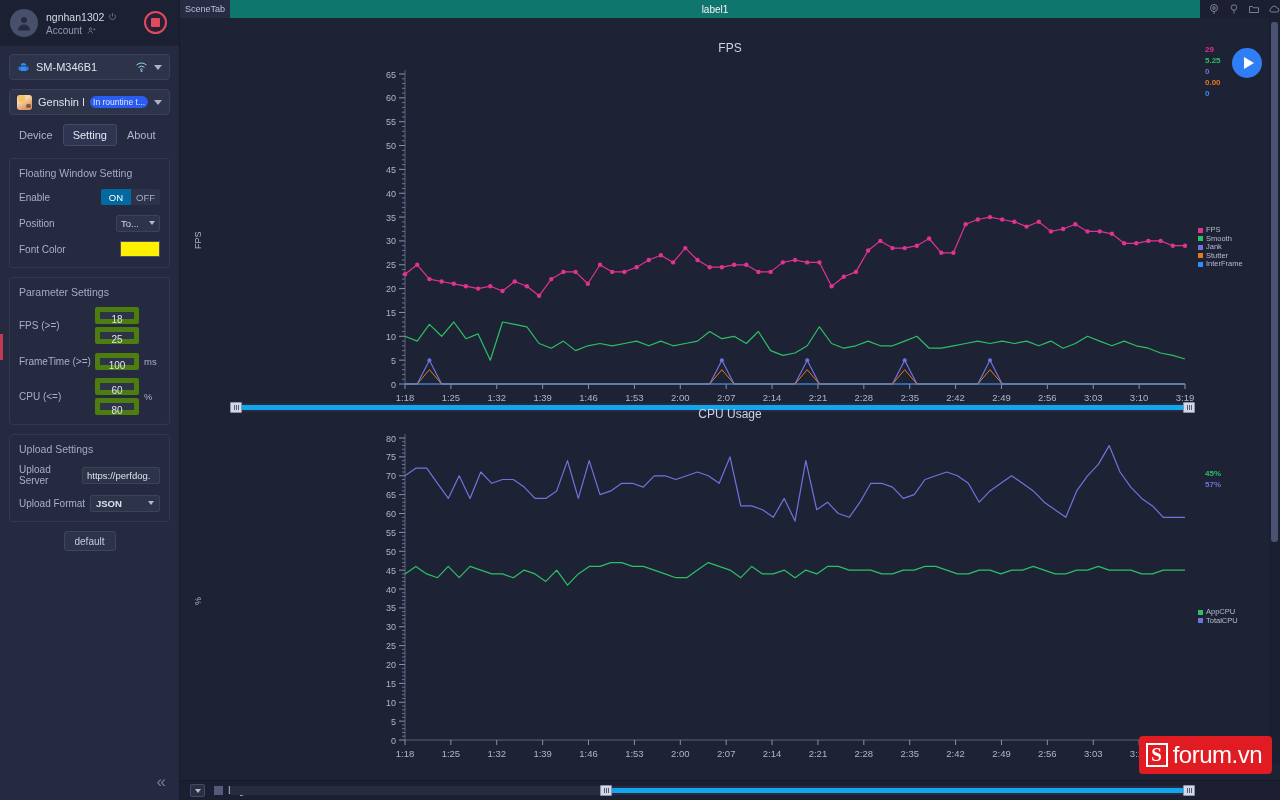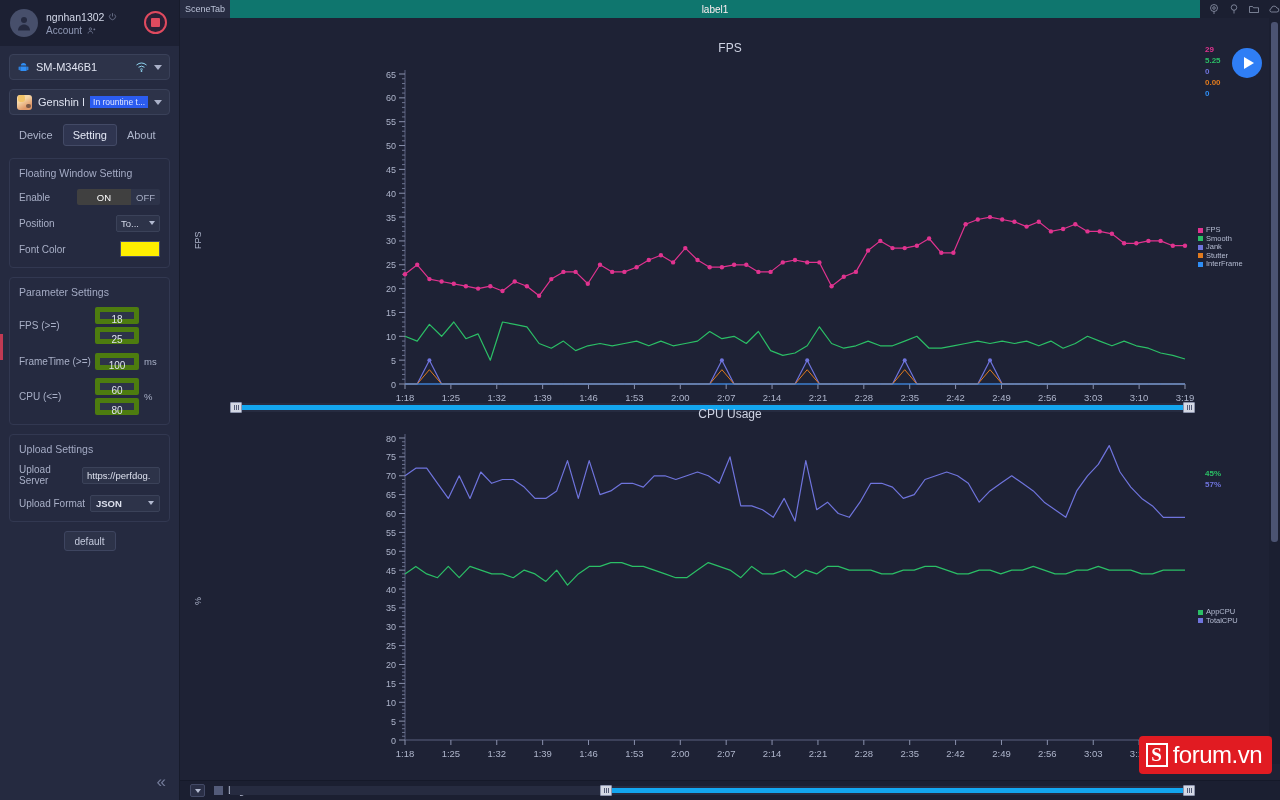--- a/index.html
+++ b/index.html
@@ -61,41 +61,41 @@
     content:""; position:absolute; left:1px; top:-1px; width:7px; height:8px;
     background:#f2c469; border-radius: 50% 50% 30% 30%;
   }
   .gi-ico::after {
     content:""; position:absolute; right:1px; bottom:2px; width:5px; height:4px;
     background:#7a5a48; border-radius:2px;
   }
   .selrow .lbl { flex: 1; white-space: nowrap; overflow: hidden; }
   .badge {
     background: #2b5cf0; color: #dfe6ff; font-size: 8.5px;
-    padding: 1px 3px; border-radius: 0; white-space: nowrap;
+    padding: 1px 3px; border-radius: 6px; white-space: nowrap;
     max-width: 62px; overflow: hidden; text-overflow: ellipsis;
   }
   .wifi { width: 13px; height: 10px; flex:0 0 13px; }
   .caret { width: 0; height: 0; border-left: 4px solid transparent;
     border-right: 4px solid transparent; border-top: 5px solid #aab1c8; flex:0 0 8px; }
 
   .tabs { display: flex; gap: 0; margin: 4px 0 12px 0; }
   .tab {
     font-size: 11px; padding: 4px 9px; color: #aeb5cb;
     border: 1px solid transparent; border-radius: 3px;
   }
   .tab.active { background: #2f3550; border-color: #434a66; color: #e4e8f5; }
 
   .panel { border: 1px solid #323851; border-radius: 4px; margin-bottom: 9px; padding: 8px 9px 9px 9px; }
   .panel-title { font-size: 10.5px; color: #a4abc4; margin-bottom: 9px; }
   .frow { display: flex; align-items: center; margin-bottom: 8px; min-height: 18px; }
   .frow:last-child { margin-bottom: 0; }
   .frow .k { font-size: 10px; color: #a9b0c7; flex: 1; }
   .toggle { display: flex; height: 16px; border-radius: 2px; overflow: hidden; font-size: 9.5px; }
-  .toggle .on { background: #404040; color: #fff; padding: 0 20px; display:flex; align-items:center; }
+  .toggle .on { background: #0369a1; color: #fff; padding: 0 8px; display:flex; align-items:center; }
   .toggle .off { background: #2d3349; color: #a6adc4; padding: 0 5px; display:flex; align-items:center; }
   .minisel {
     width: 44px; height: 17px; background: #2d3349; border: 1px solid #3b4259;
     border-radius: 2px; font-size: 9.5px; color: #d3d8e8;
     display: flex; align-items: center; padding: 0 4px; gap: 3px;
   }
   .minisel .t { flex:1; overflow:hidden; white-space:nowrap; }
   .minicaret { width:0;height:0;border-left:3px solid transparent;border-right:3px solid transparent;border-top:4px solid #b3bad0;}
   .swatch { width: 40px; height: 16px; background: #ffef00; border: 1px solid #4a5170; }
   .numinput {

